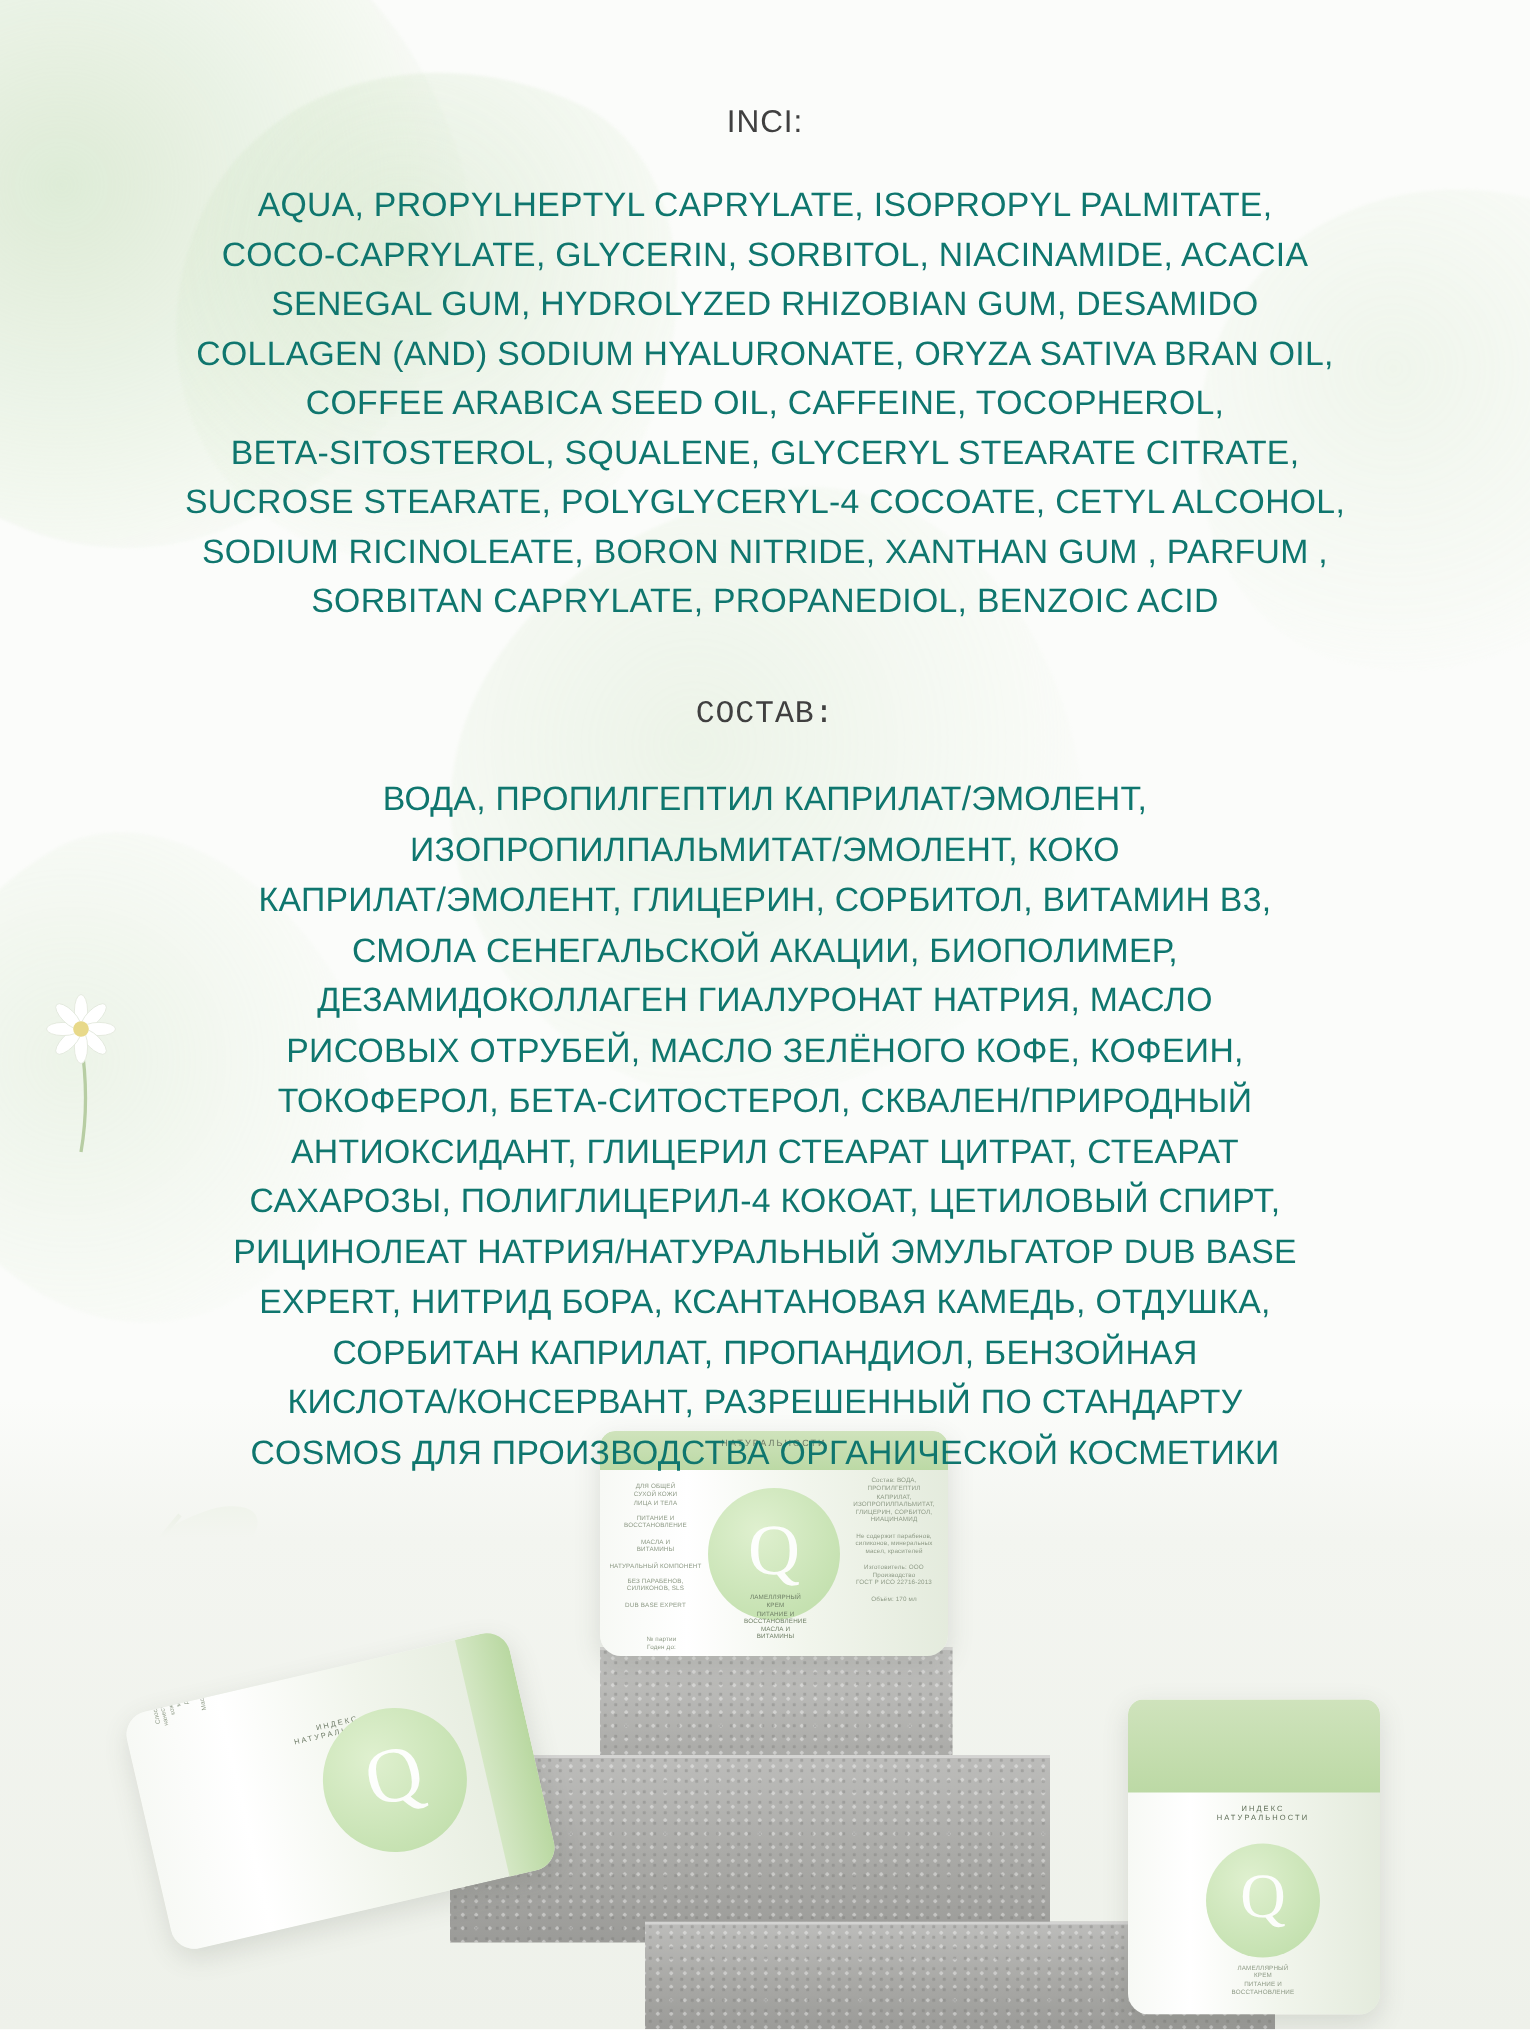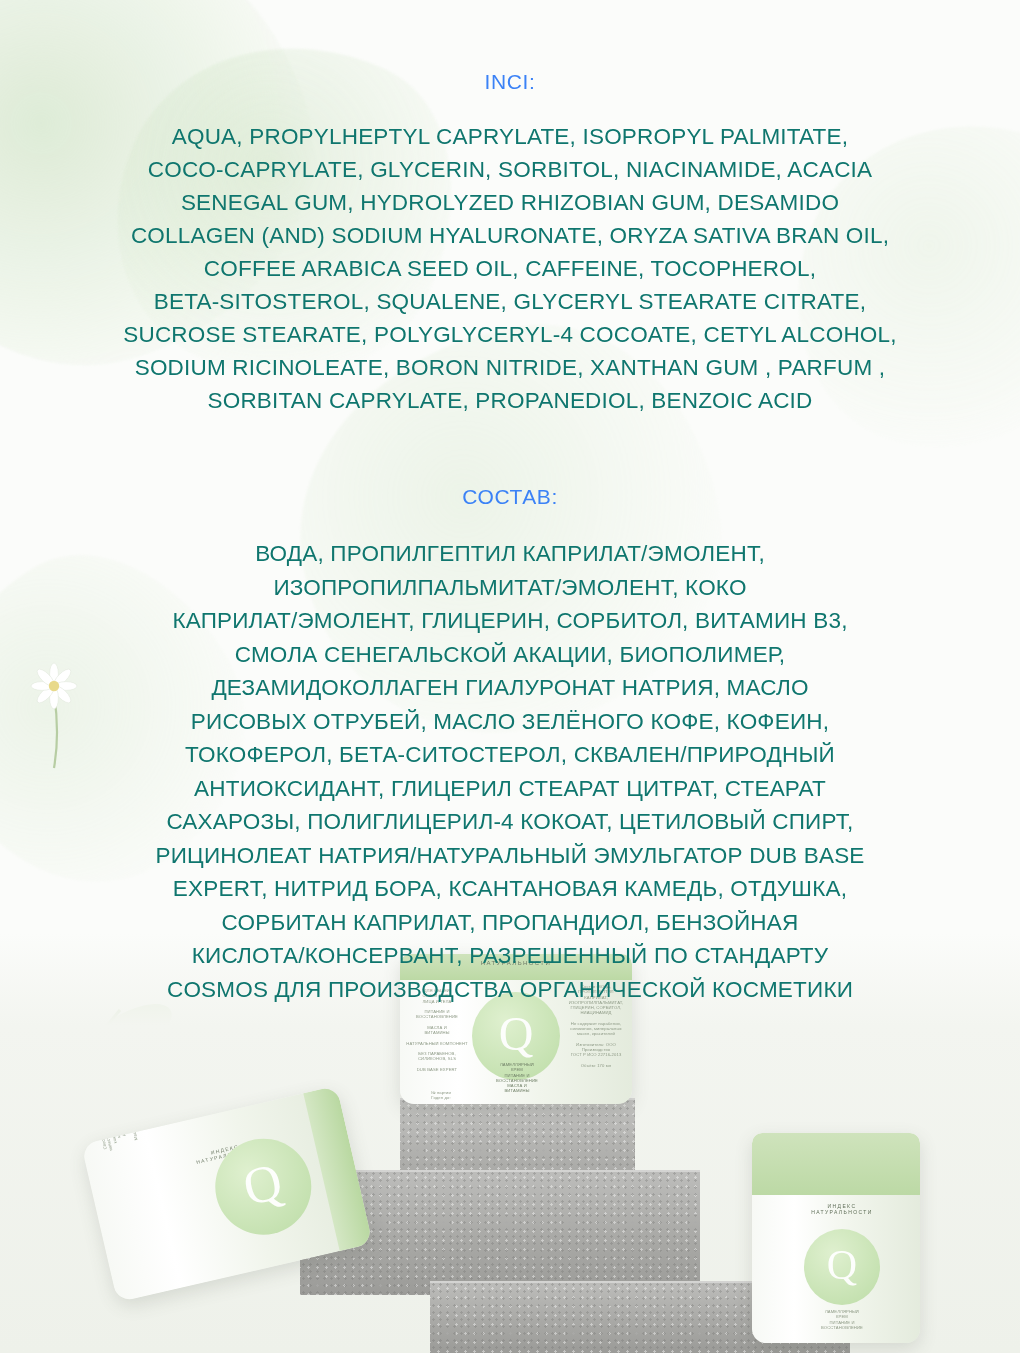--- a/index.html
+++ b/index.html
@@ -48,24 +48,24 @@
     top: 0;
     width: 1020px;
     z-index: 5;
     text-align: center;
     color: #3b3f3a;
   }
   .heading {
     font-size: 21px;
     letter-spacing: .6px;
     font-weight: 400;
-    color: #3b82f6;
+    color: #404040;
   }
   .heading.inci { margin-top: 70px; }
-  .heading.sostav { margin-top: 68px; }
+  .heading.sostav { margin-top: 48px; font-family: Liberation Mono, monospace; }
 
   .ingredients {
     margin: 26px auto 0 auto;
     width: 900px;
     font-size: 22.5px;
     line-height: 33px;
     letter-spacing: .2px;
     font-weight: 400;
     color: #0f766e;
     white-space: pre-line;

